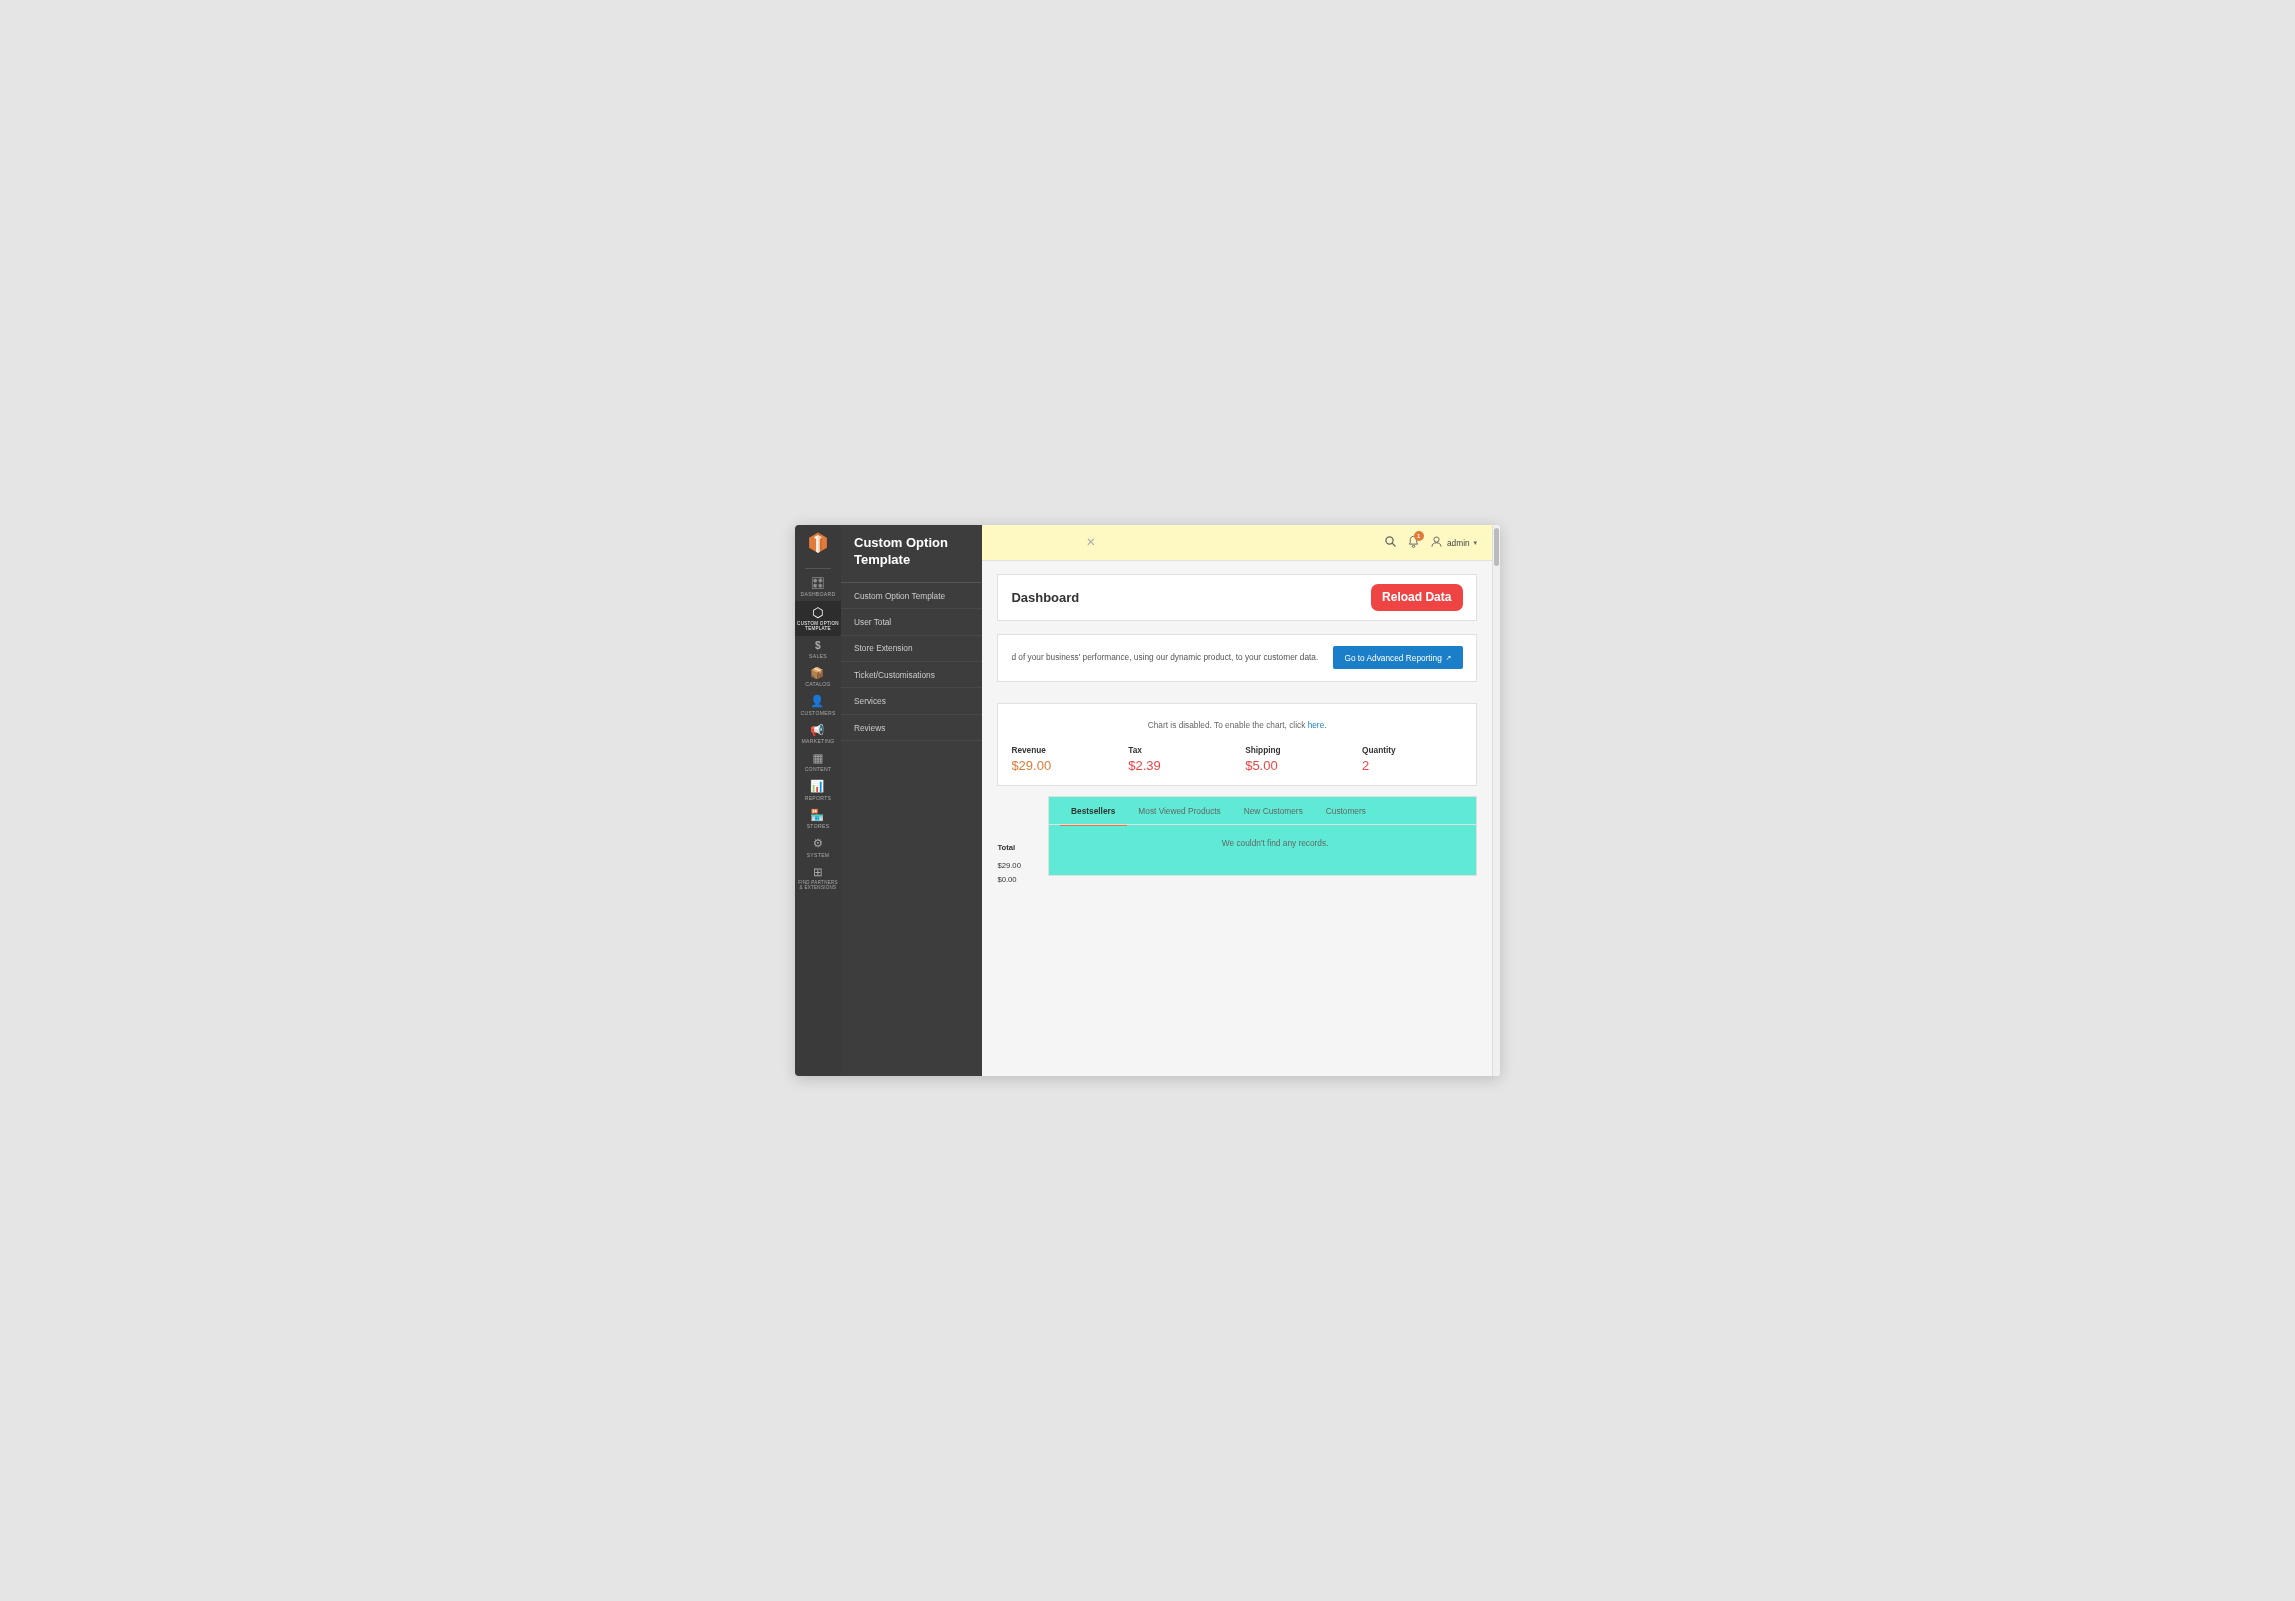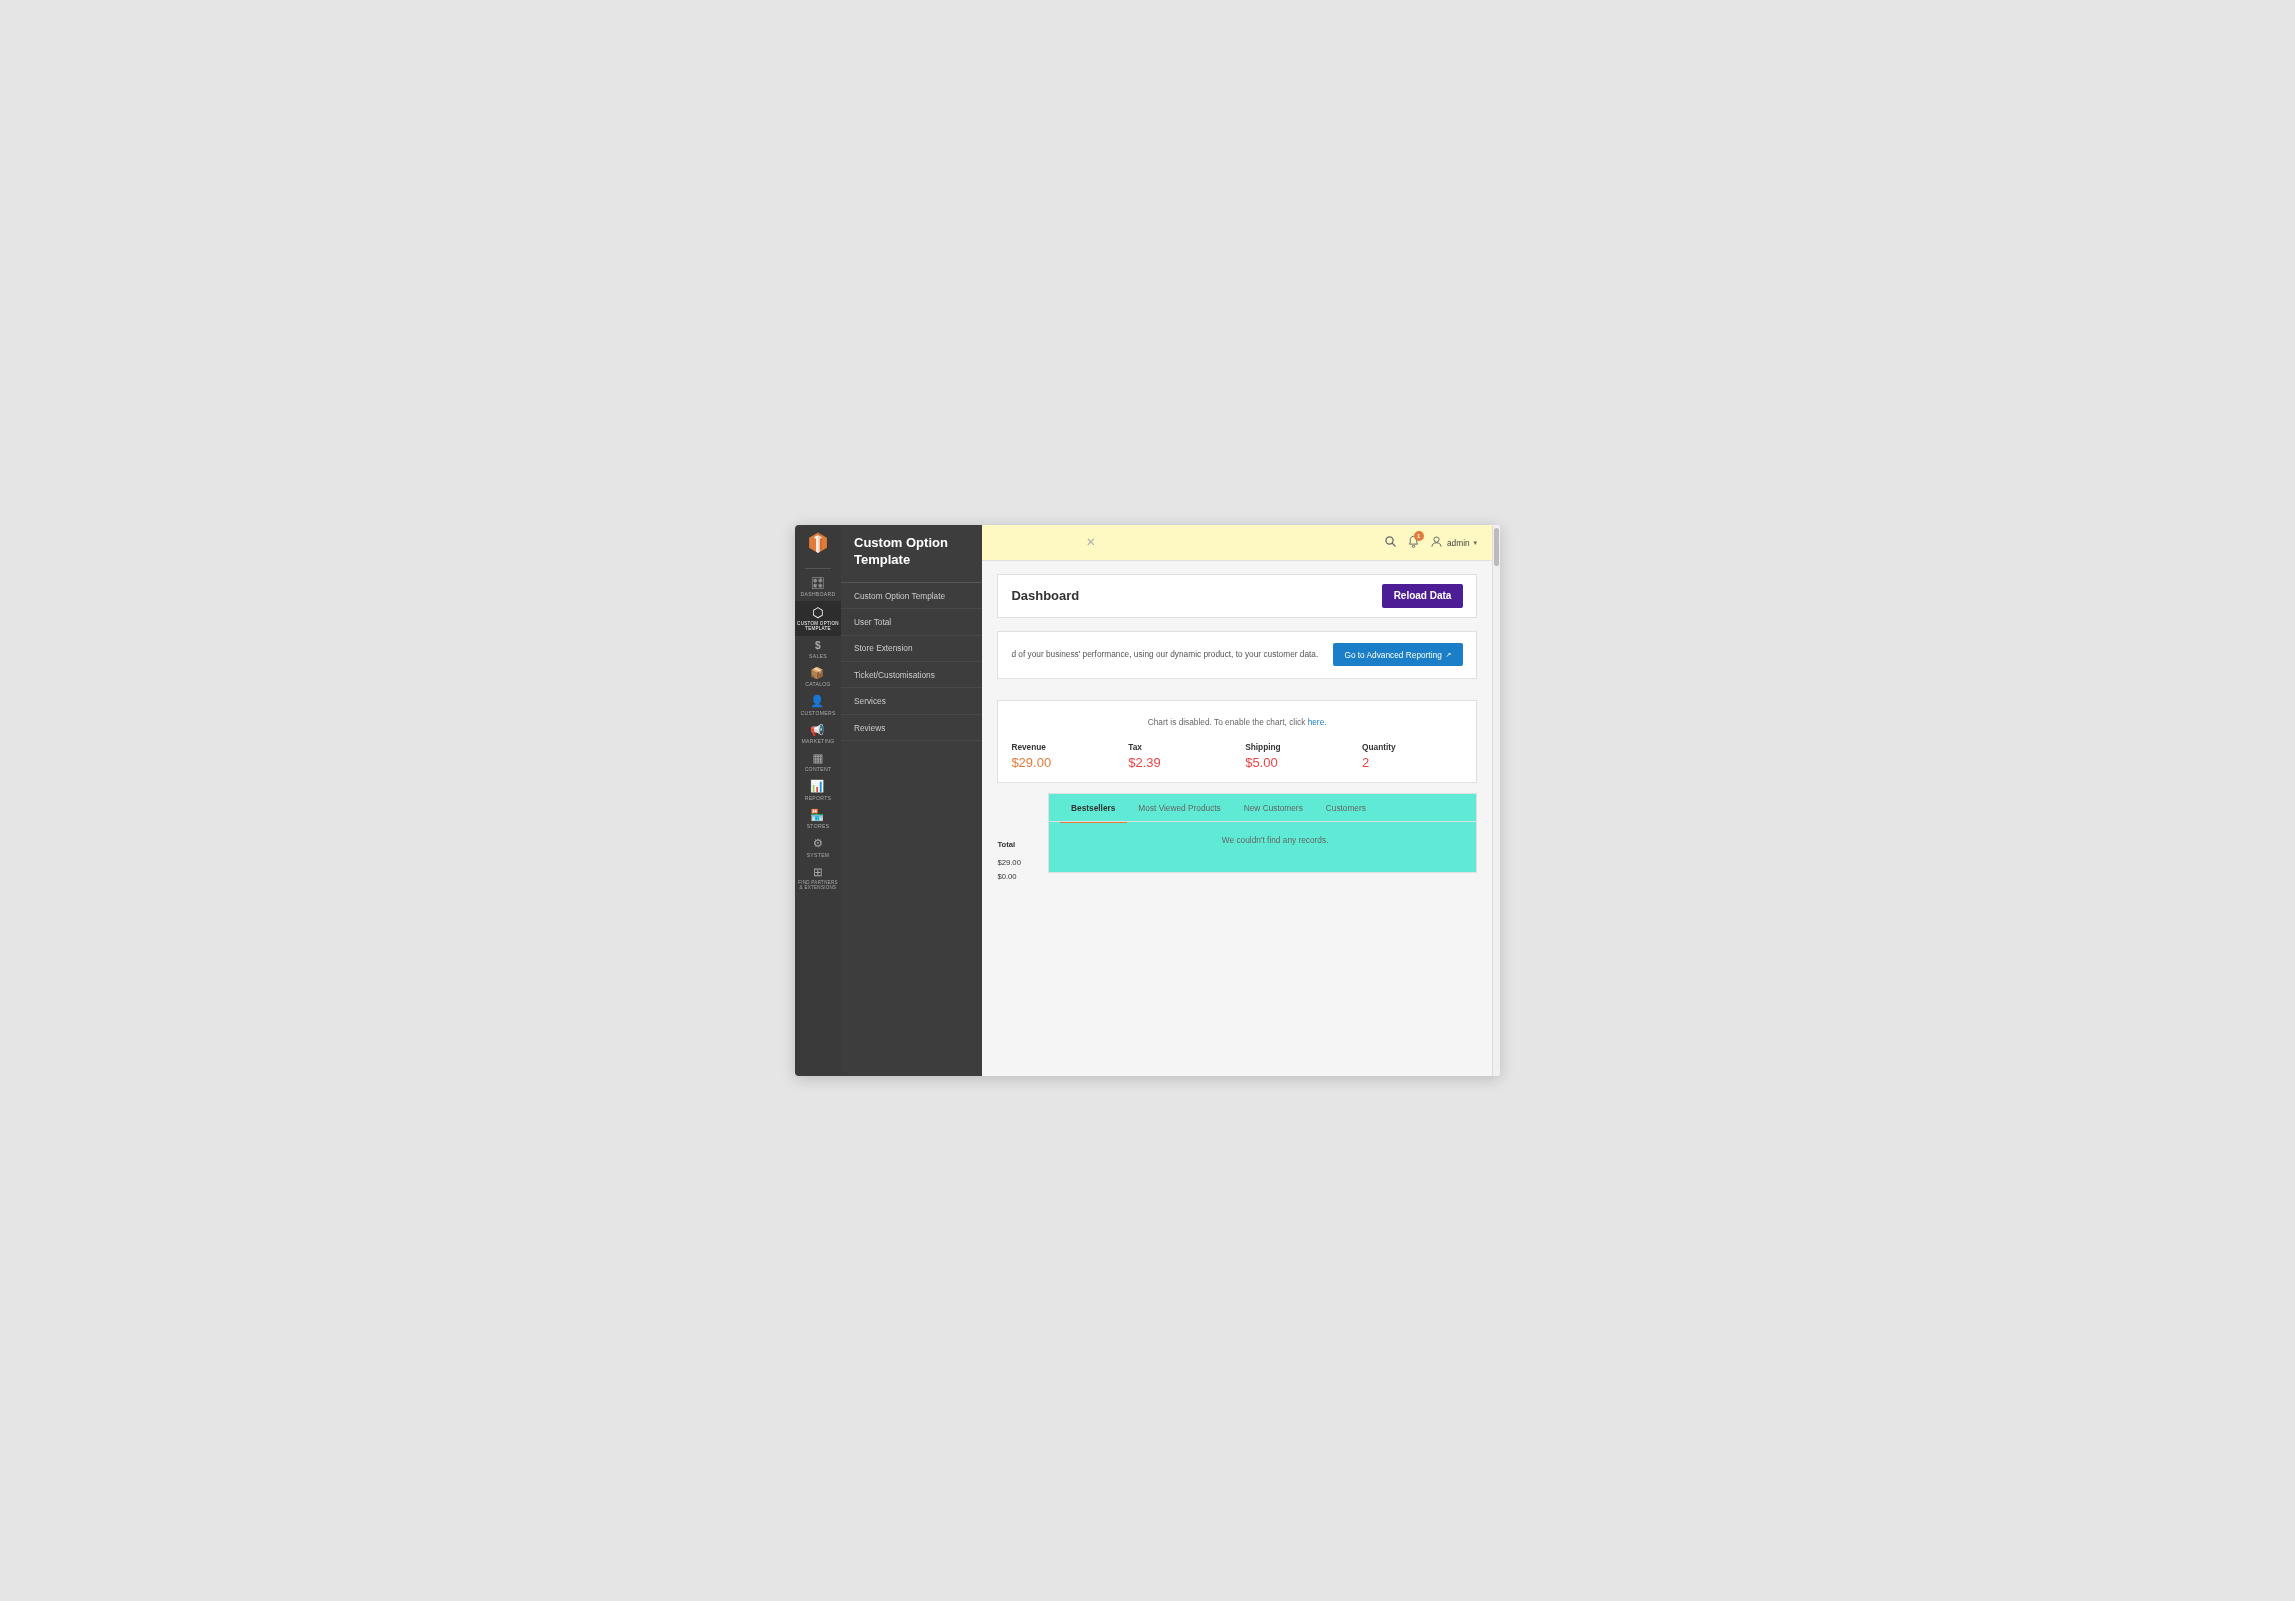--- a/index.html
+++ b/index.html
@@ -203,27 +203,27 @@
       background: #fff;
       padding: 9px 13px;
       border: 0.6px solid #e0e0e0;
     }
     .dashboard-header h1 {
       font-size: 13px;
       font-weight: 600;
       color: #333;
     }
     .reload-btn {
-      background: #4c1d95;
+      background: #ef4444;
       color: #fff;
       border: none;
       padding: 6.4px 11.5px;
-      font-size: 10px;
+      font-size: 12px;
       font-weight: 600;
-      border-radius: 2px;
+      border-radius: 7px;
       cursor: pointer;
     }
 
     
     .reporting-section {
       background: #fff;
       border: 0.6px solid #e0e0e0;
       padding: 11.5px 13px;
       margin-bottom: 21px;
       display: flex;

